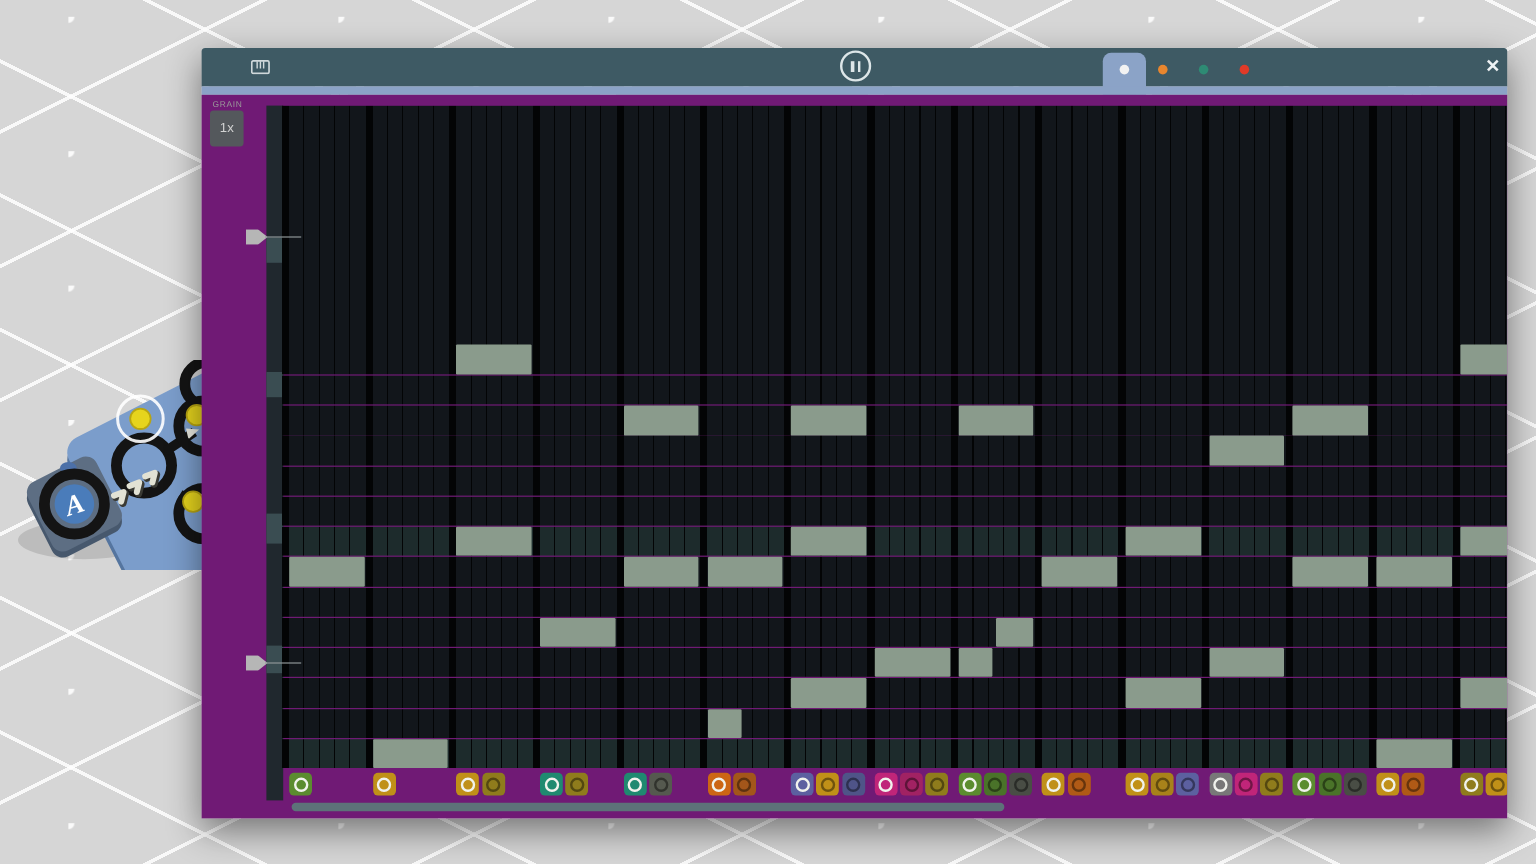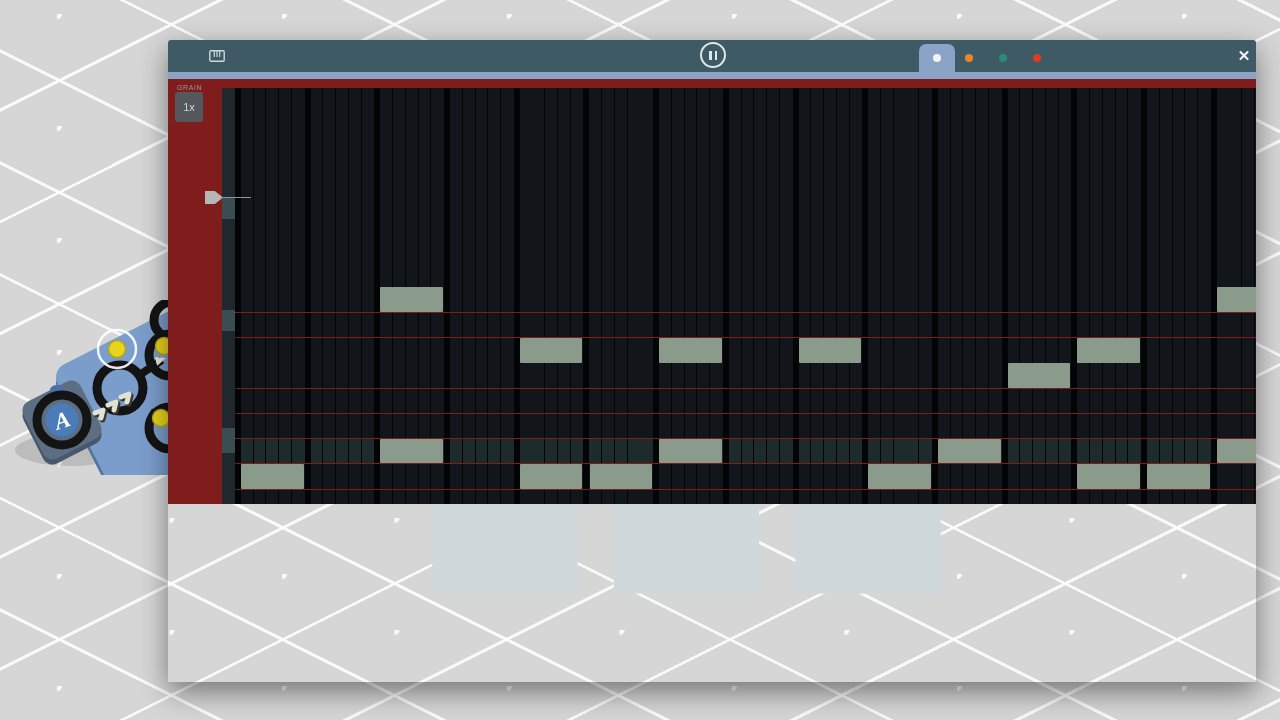--- a/index.html
+++ b/index.html
@@ -23,21 +23,21 @@
   .tb-icon.grid{left:8px;}
   .tb-icon.piano{left:41px;top:10px;height:12px;}
   .pause-btn{position:absolute;left:532px;top:2px;width:26px;height:26px;border:2px solid #dde6e8;
     border-radius:50%;box-sizing:border-box;display:flex;align-items:center;justify-content:center;gap:3px;}
   .pause-btn i{display:block;width:2.5px;height:9px;background:#dde6e8;}
   .tab-selected{position:absolute;left:751px;top:4px;width:36px;height:35px;background:var(--accent);
     border-radius:7px 7px 0 0;}
   .dot{position:absolute;top:13.5px;width:8px;height:8px;border-radius:50%;}
   .close-btn{position:absolute;left:1064px;top:4px;width:24px;height:24px;color:#eef2f4;
     font-size:15px;line-height:24px;text-align:center;font-weight:bold;}
-  .content{position:relative;width:100%;height:425px;background:#7f1d1d;overflow:hidden;}
+  .content{position:relative;width:100%;height:603px;background:#701a75;overflow:hidden;}
   .grain-label{position:absolute;left:9px;top:5px;font-size:7px;letter-spacing:.6px;color:#9a9a9a;}
   .rate-btn{position:absolute;left:7px;top:13px;width:28px;height:30px;background:#54585c;
     border-radius:3px;color:#d2d2d2;font-size:11px;display:flex;align-items:center;justify-content:center;}
   .vtrack{position:absolute;left:54px;top:9px;width:14px;height:579px;background:var(--track);}
   .vtrack .seg{position:absolute;left:0;width:100%;background:var(--trackseg);}
   .handle{position:absolute;left:37px;width:18px;height:13px;background:#b6b6b6;
     clip-path:polygon(0 0,55% 0,100% 50%,55% 100%,0 100%);}
   .handle-line{position:absolute;left:53px;width:30px;height:1px;background:#8d9597;}
   .grid{position:absolute;left:67px;top:9px;width:1021px;height:581px;overflow:hidden;}
   .cells{position:absolute;left:0;width:100%;

